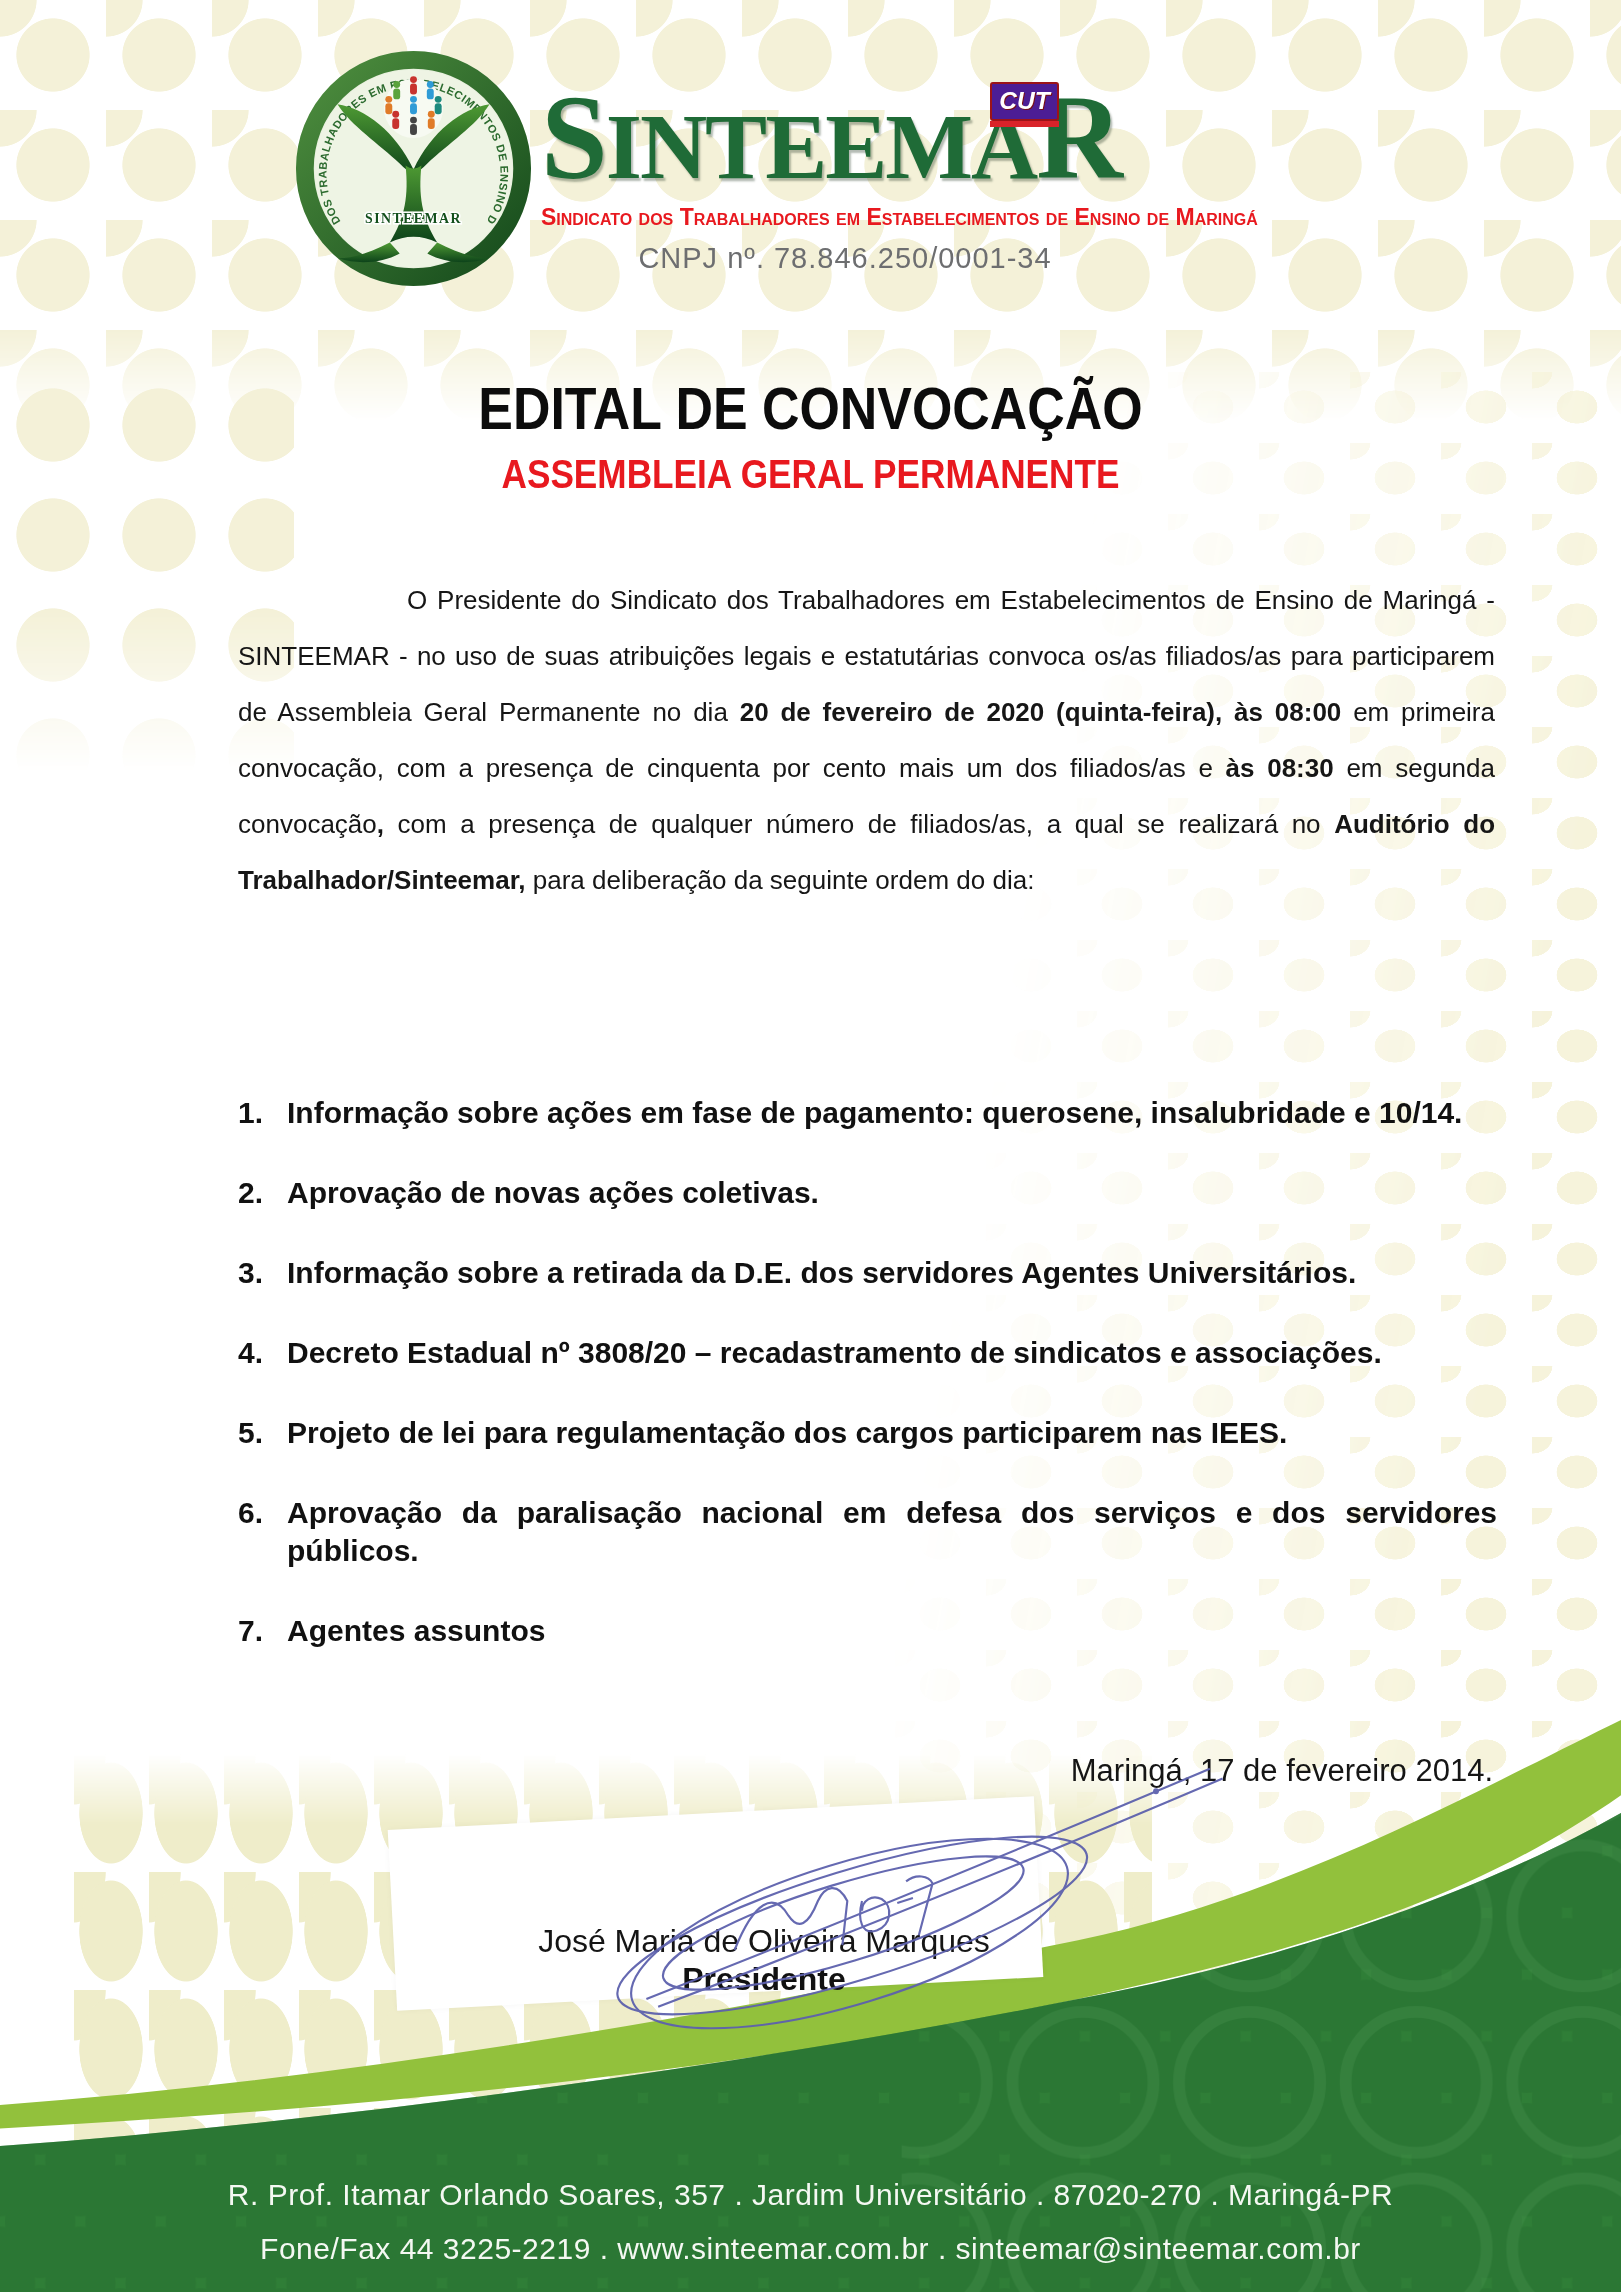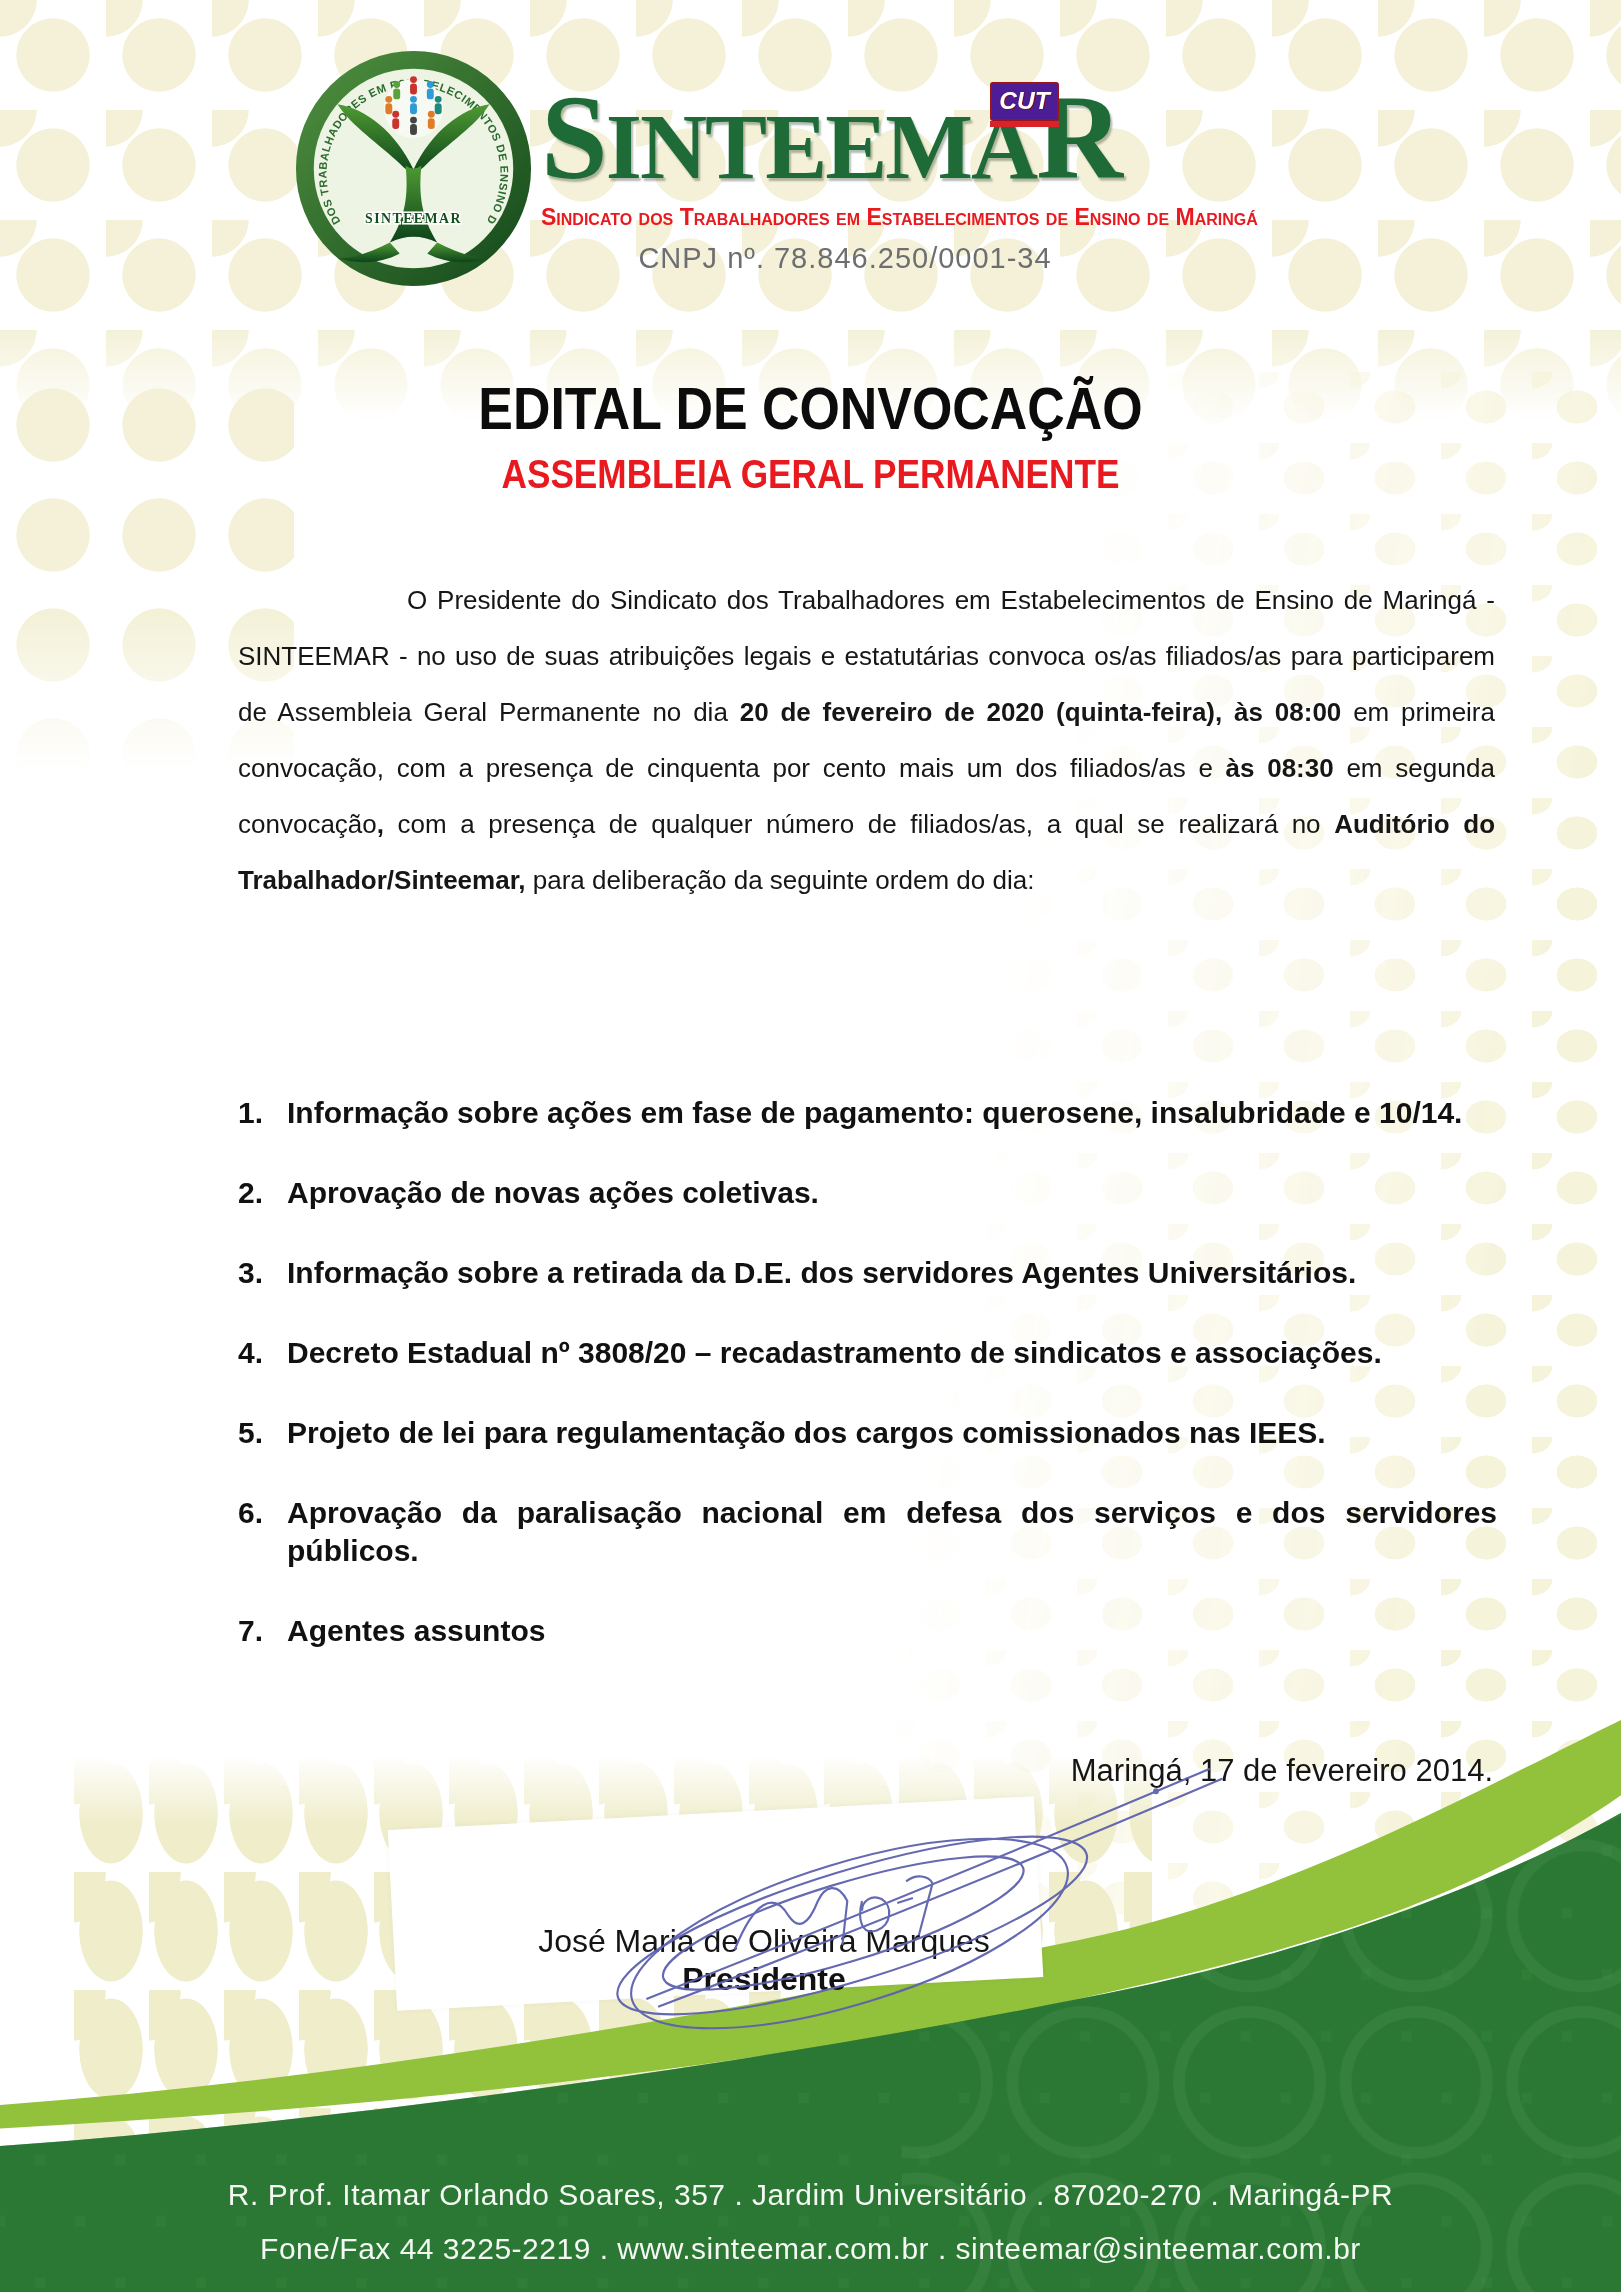--- a/index.html
+++ b/index.html
@@ -196,21 +196,21 @@
   <div class="title-main">EDITAL DE CONVOCAÇÃO</div>
   <div class="title-sub">ASSEMBLEIA GERAL PERMANENTE</div>
 
   <div class="paragraph"><span>O Presidente do Sindicato dos Trabalhadores em Estabelecimentos de Ensino de Maringá - SINTEEMAR - no uso de suas atribuições legais e estatutárias convoca os/as filiados/as para participarem de Assembleia Geral Permanente no dia </span><span class="b">20 de fevereiro de 2020 (quinta-feira), às 08:00</span><span> em primeira convocação, com a presença de cinquenta por cento mais um dos filiados/as e </span><span class="b">às 08:30</span><span> em segunda convocação</span><span class="b">,</span><span> com a presença de qualquer número de filiados/as, a qual se realizará no </span><span class="b">Auditório do Trabalhador/Sinteemar,</span><span> para deliberação da seguinte ordem do dia:</span></div>
 
   <div class="agenda">
       <div class="agenda-item"><span class="num">1.</span><span>Informação sobre ações em fase de pagamento: querosene, insalubridade e 10/14.</span></div>
       <div class="agenda-item"><span class="num">2.</span><span>Aprovação de novas ações coletivas.</span></div>
       <div class="agenda-item"><span class="num">3.</span><span>Informação sobre a retirada da D.E. dos servidores Agentes Universitários.</span></div>
       <div class="agenda-item"><span class="num">4.</span><span>Decreto Estadual nº 3808/20 – recadastramento de sindicatos e associações.</span></div>
-      <div class="agenda-item"><span class="num">5.</span><span>Projeto de lei para regulamentação dos cargos comissionados nas IEES.</span></div>
+      <div class="agenda-item"><span class="num">5.</span><span>Projeto de lei para regulamentação dos cargos participarem nas IEES.</span></div>
       <div class="agenda-item"><span class="num">6.</span><span>Aprovação da paralisação nacional em defesa dos serviços e dos servidores públicos.</span></div>
       <div class="agenda-item"><span class="num">7.</span><span>Agentes assuntos</span></div>
     </div>
 
   <div class="dateline">Maringá, 17 de fevereiro 2014.</div>
   <div class="sig-box"></div>
 
   <svg class="wave-svg" viewBox="0 0 1654 639" preserveAspectRatio="none">
     <defs>
       <pattern id="footdots" width="82" height="126" patternUnits="userSpaceOnUse">

